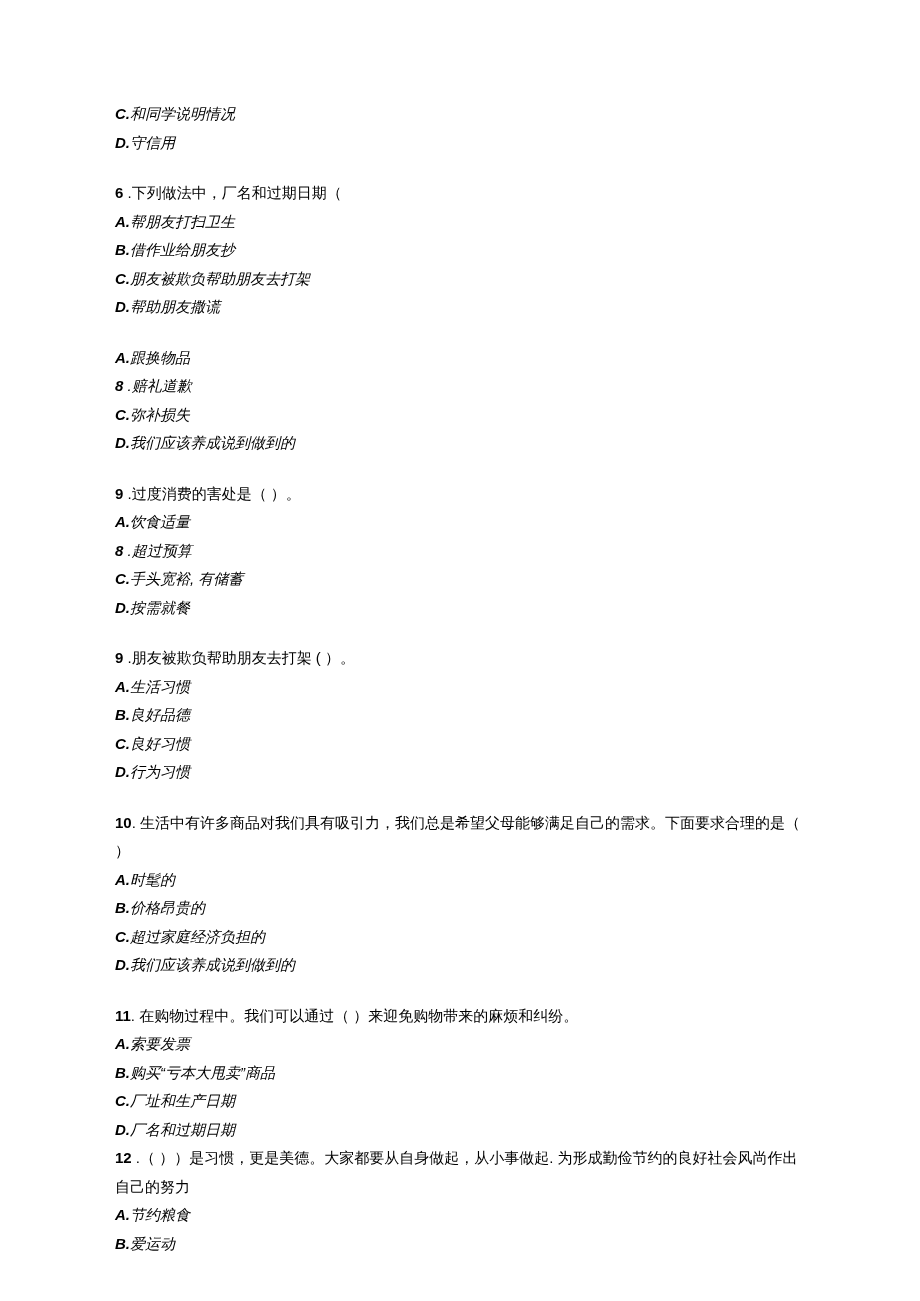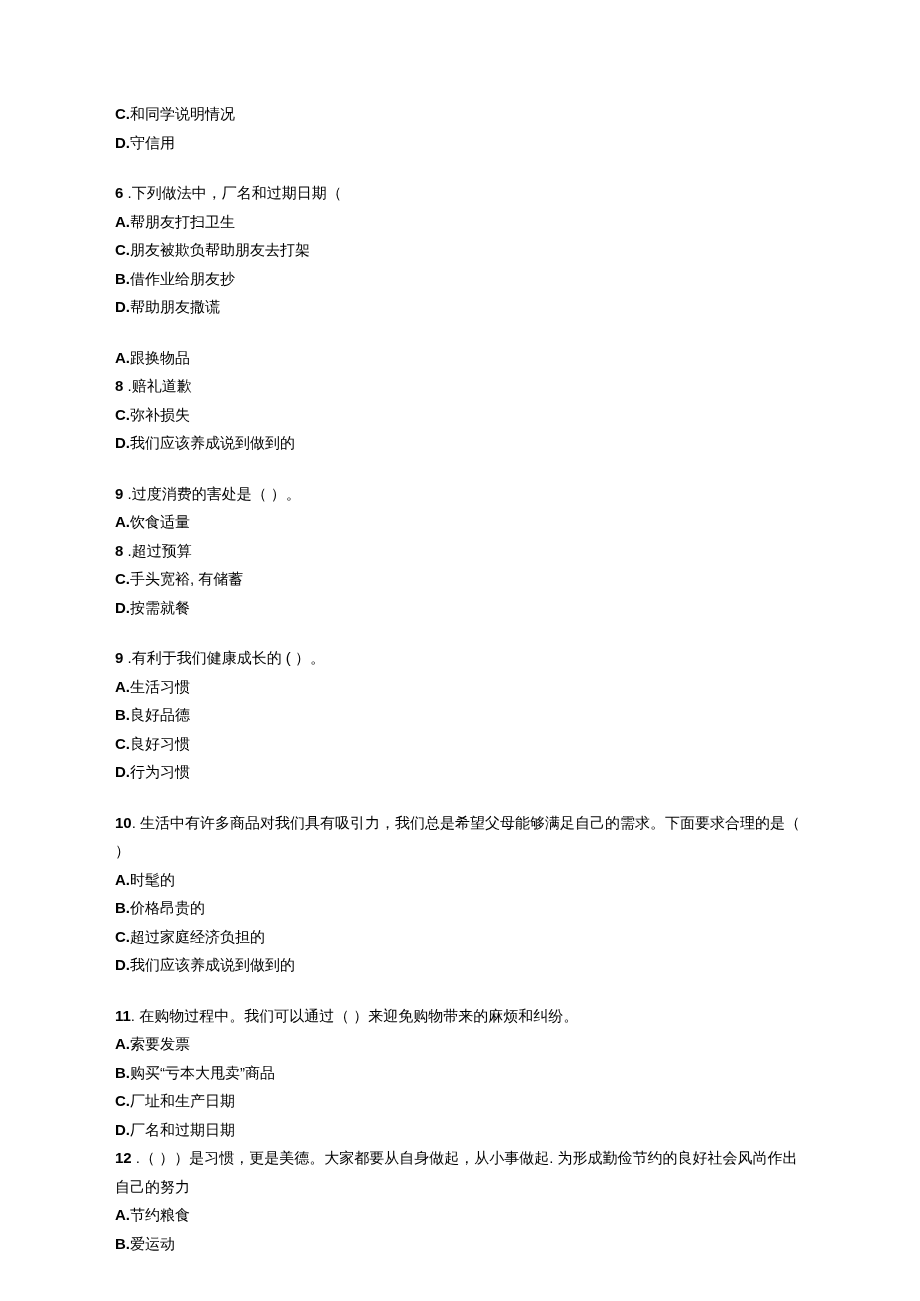--- a/index.html
+++ b/index.html
@@ -12,20 +12,21 @@
     line-height: 1.9;
   }
   .page {
     width: 920px;
     min-height: 1301px;
     padding: 100px 115px 60px 115px;
     box-sizing: border-box;
   }
   .option-line {
     display: block;
+    font-style: italic;
   }
   .option-letter {
     font-weight: bold;
   }
   .question-line {
     display: block;
   }
   .question-num {
     font-weight: bold;
   }
@@ -47,24 +48,24 @@
 
   <div class="spacer"></div>
 
   <div class="question-line">
     <span class="question-num">6</span><span> .</span><span>下列做法中，厂名和过期日期（</span>
   </div>
   <div class="option-line">
     <span class="option-letter">A.</span><span>帮朋友打扫卫生</span>
   </div>
   <div class="option-line">
-    <span class="option-letter">C.</span><span>朋友被欺负帮助朋友去打架</span>
+    <span class="option-letter">B.</span><span>借作业给朋友抄</span>
   </div>
   <div class="option-line">
-    <span class="option-letter">B.</span><span>借作业给朋友抄</span>
+    <span class="option-letter">C.</span><span>朋友被欺负帮助朋友去打架</span>
   </div>
   <div class="option-line">
     <span class="option-letter">D.</span><span>帮助朋友撒谎</span>
   </div>
 
   <div class="spacer"></div>
 
   <div class="option-line">
     <span class="option-letter">A.</span><span>跟换物品</span>
   </div>
@@ -92,21 +93,21 @@
   <div class="option-line">
     <span class="option-letter">C.</span><span>手头宽裕, 有储蓄</span>
   </div>
   <div class="option-line">
     <span class="option-letter">D.</span><span>按需就餐</span>
   </div>
 
   <div class="spacer"></div>
 
   <div class="question-line">
-    <span class="question-num">9</span><span>  .</span><span>有利于我们健康成长的 (          ）。</span>
+    <span class="question-num">9</span><span>  .</span><span>朋友被欺负帮助朋友去打架 (          ）。</span>
   </div>
   <div class="option-line">
     <span class="option-letter">A.</span><span>生活习惯</span>
   </div>
   <div class="option-line">
     <span class="option-letter">B.</span><span>良好品德</span>
   </div>
   <div class="option-line">
     <span class="option-letter">C.</span><span>良好习惯</span>
   </div>

